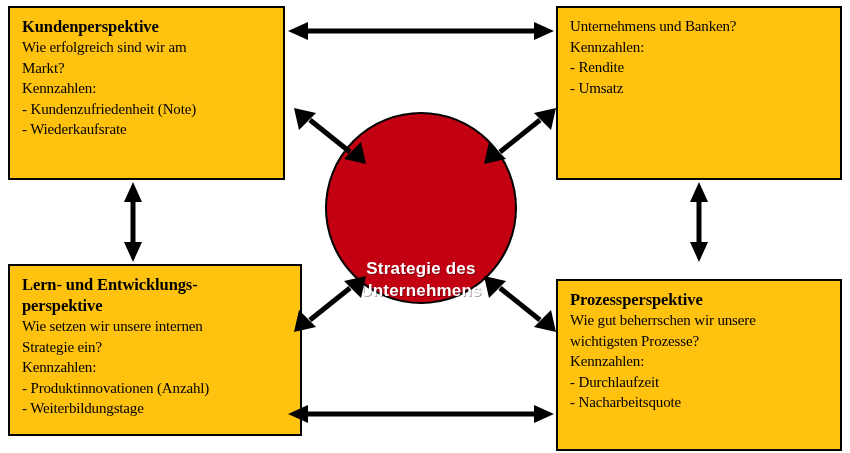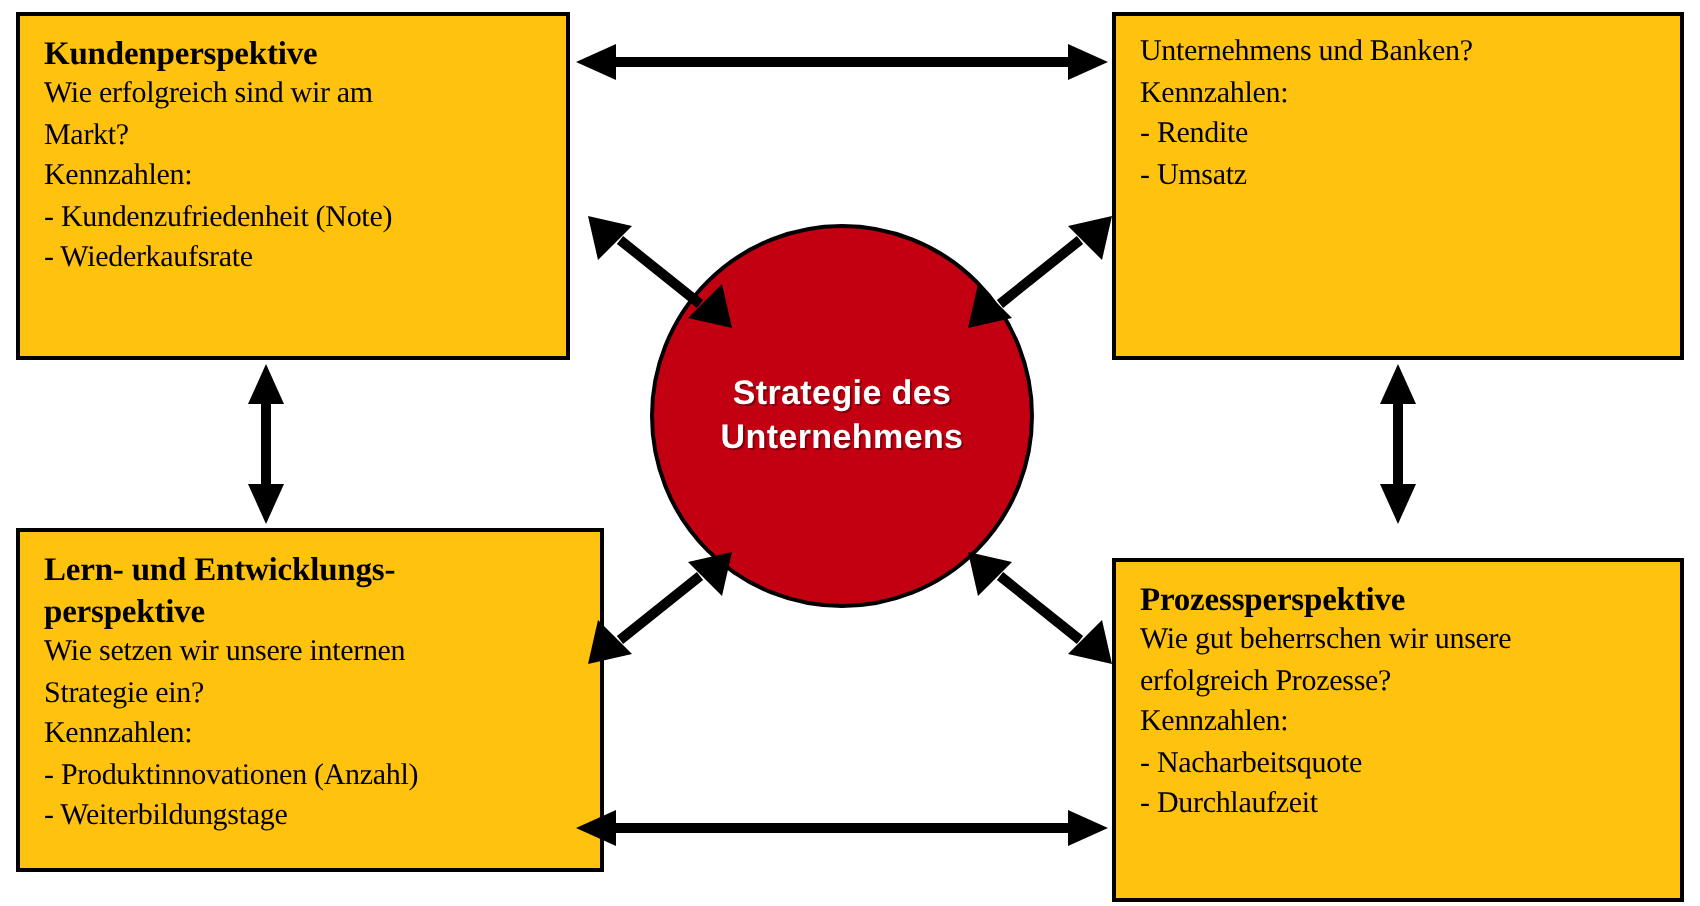--- a/index.html
+++ b/index.html
@@ -52,21 +52,21 @@
     position: absolute;
     left: 325px;
     top: 112px;
     width: 192px;
     height: 192px;
     border-radius: 50%;
     background: #C20012;
     border: 2px solid #000000;
     box-sizing: border-box;
     display: flex;
-    align-items: center;
+    align-items: flex-end;
     justify-content: center;
     text-align: center;
   }
   #strategy-circle .circle-text {
     color: #ffffff;
     font-size: 17px;
     font-weight: bold;
     line-height: 22px;
     white-space: pre-line;
     letter-spacing: 0.2px;
@@ -121,24 +121,24 @@
       <div>Kennzahlen:</div>
       <div>- Produktinnovationen (Anzahl)</div>
       <div>- Weiterbildungstage</div>
     </div>
   </div>
 
   <div class="persp-box" id="box-prozess">
     <div class="persp-title">Prozessperspektive</div>
     <div class="persp-lines">
       <div>Wie gut beherrschen wir unsere</div>
-      <div>erfolgreich Prozesse?</div>
+      <div>wichtigsten Prozesse?</div>
       <div>Kennzahlen:</div>
+      <div>- Durchlaufzeit</div>
       <div>- Nacharbeitsquote</div>
-      <div>- Durchlaufzeit</div>
     </div>
   </div>
 
   <div id="strategy-circle">
     <div class="circle-text">Strategie des
 Unternehmens</div>
   </div>
 
   <svg class="arrow-svg" style="left:288px; top:16px;" width="266" height="30" viewBox="0 0 266 30">
     <line class="arrow-line" x1="16" y1="15" x2="250" y2="15" stroke-width="5"></line>

